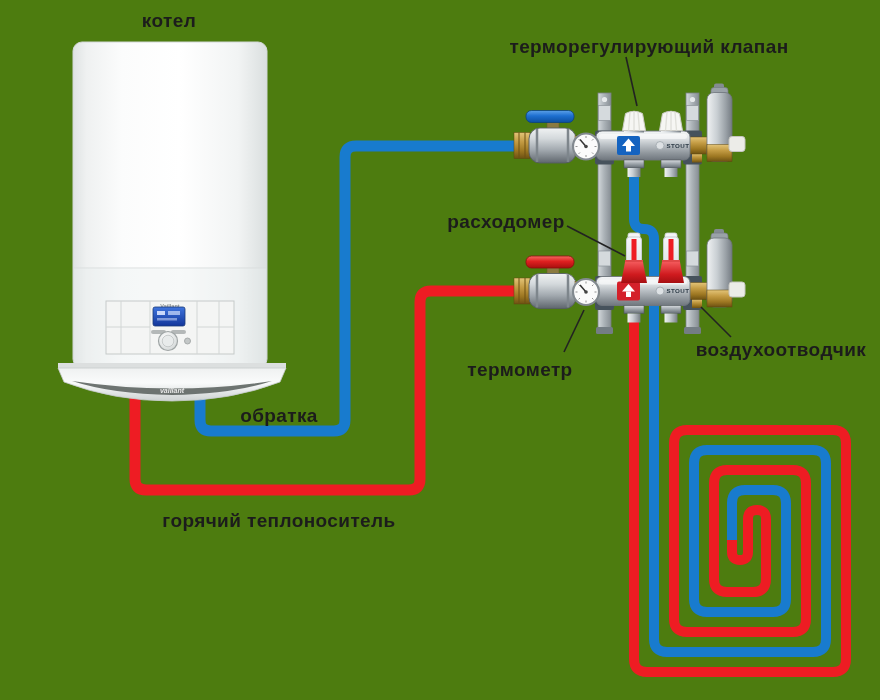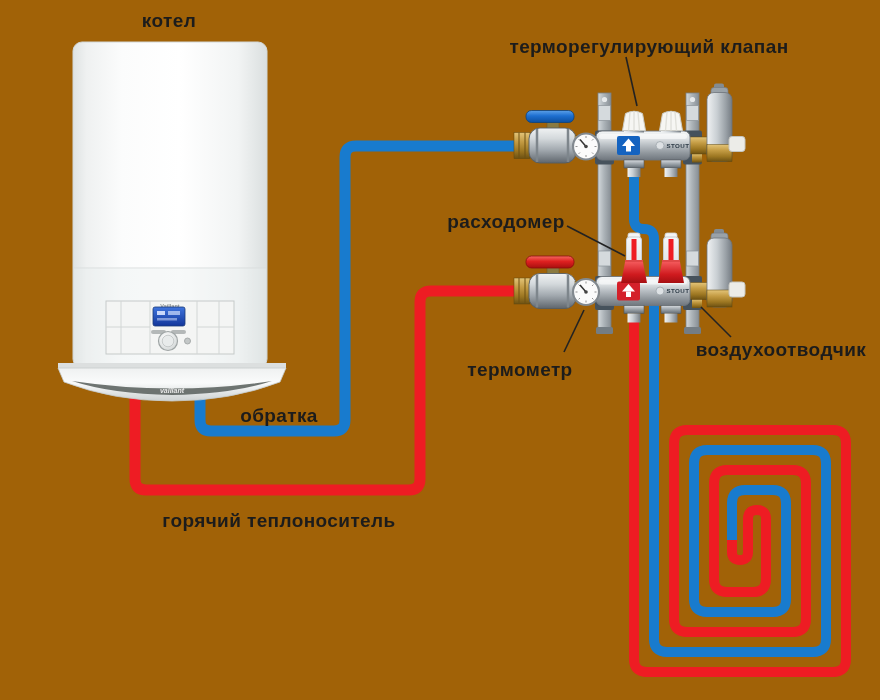--- a/index.html
+++ b/index.html
@@ -1,16 +1,16 @@
 <!DOCTYPE html>
 <html><head>
 <meta charset="utf-8">
 <style>
   html,body{margin:0;padding:0;background:#fff;}
-  .stage{position:relative;width:880px;height:700px;background:#a16207;overflow:hidden;font-family:"Liberation Sans",sans-serif;}
+  .stage{position:relative;width:880px;height:700px;background:#4d7c0f;overflow:hidden;font-family:"Liberation Sans",sans-serif;}
   svg{position:absolute;left:0;top:0;}
   .lbl{font-family:"Liberation Sans",sans-serif;font-weight:700;font-size:19px;fill:#1c1c1c;letter-spacing:.4px;}
 </style>
 </head>
 <body>
 
 <div class="stage">
 <svg id="scene" width="880" height="700" viewBox="0 0 880 700">
   <defs>
     <linearGradient id="gBody" x1="0" y1="0" x2="1" y2="0">

